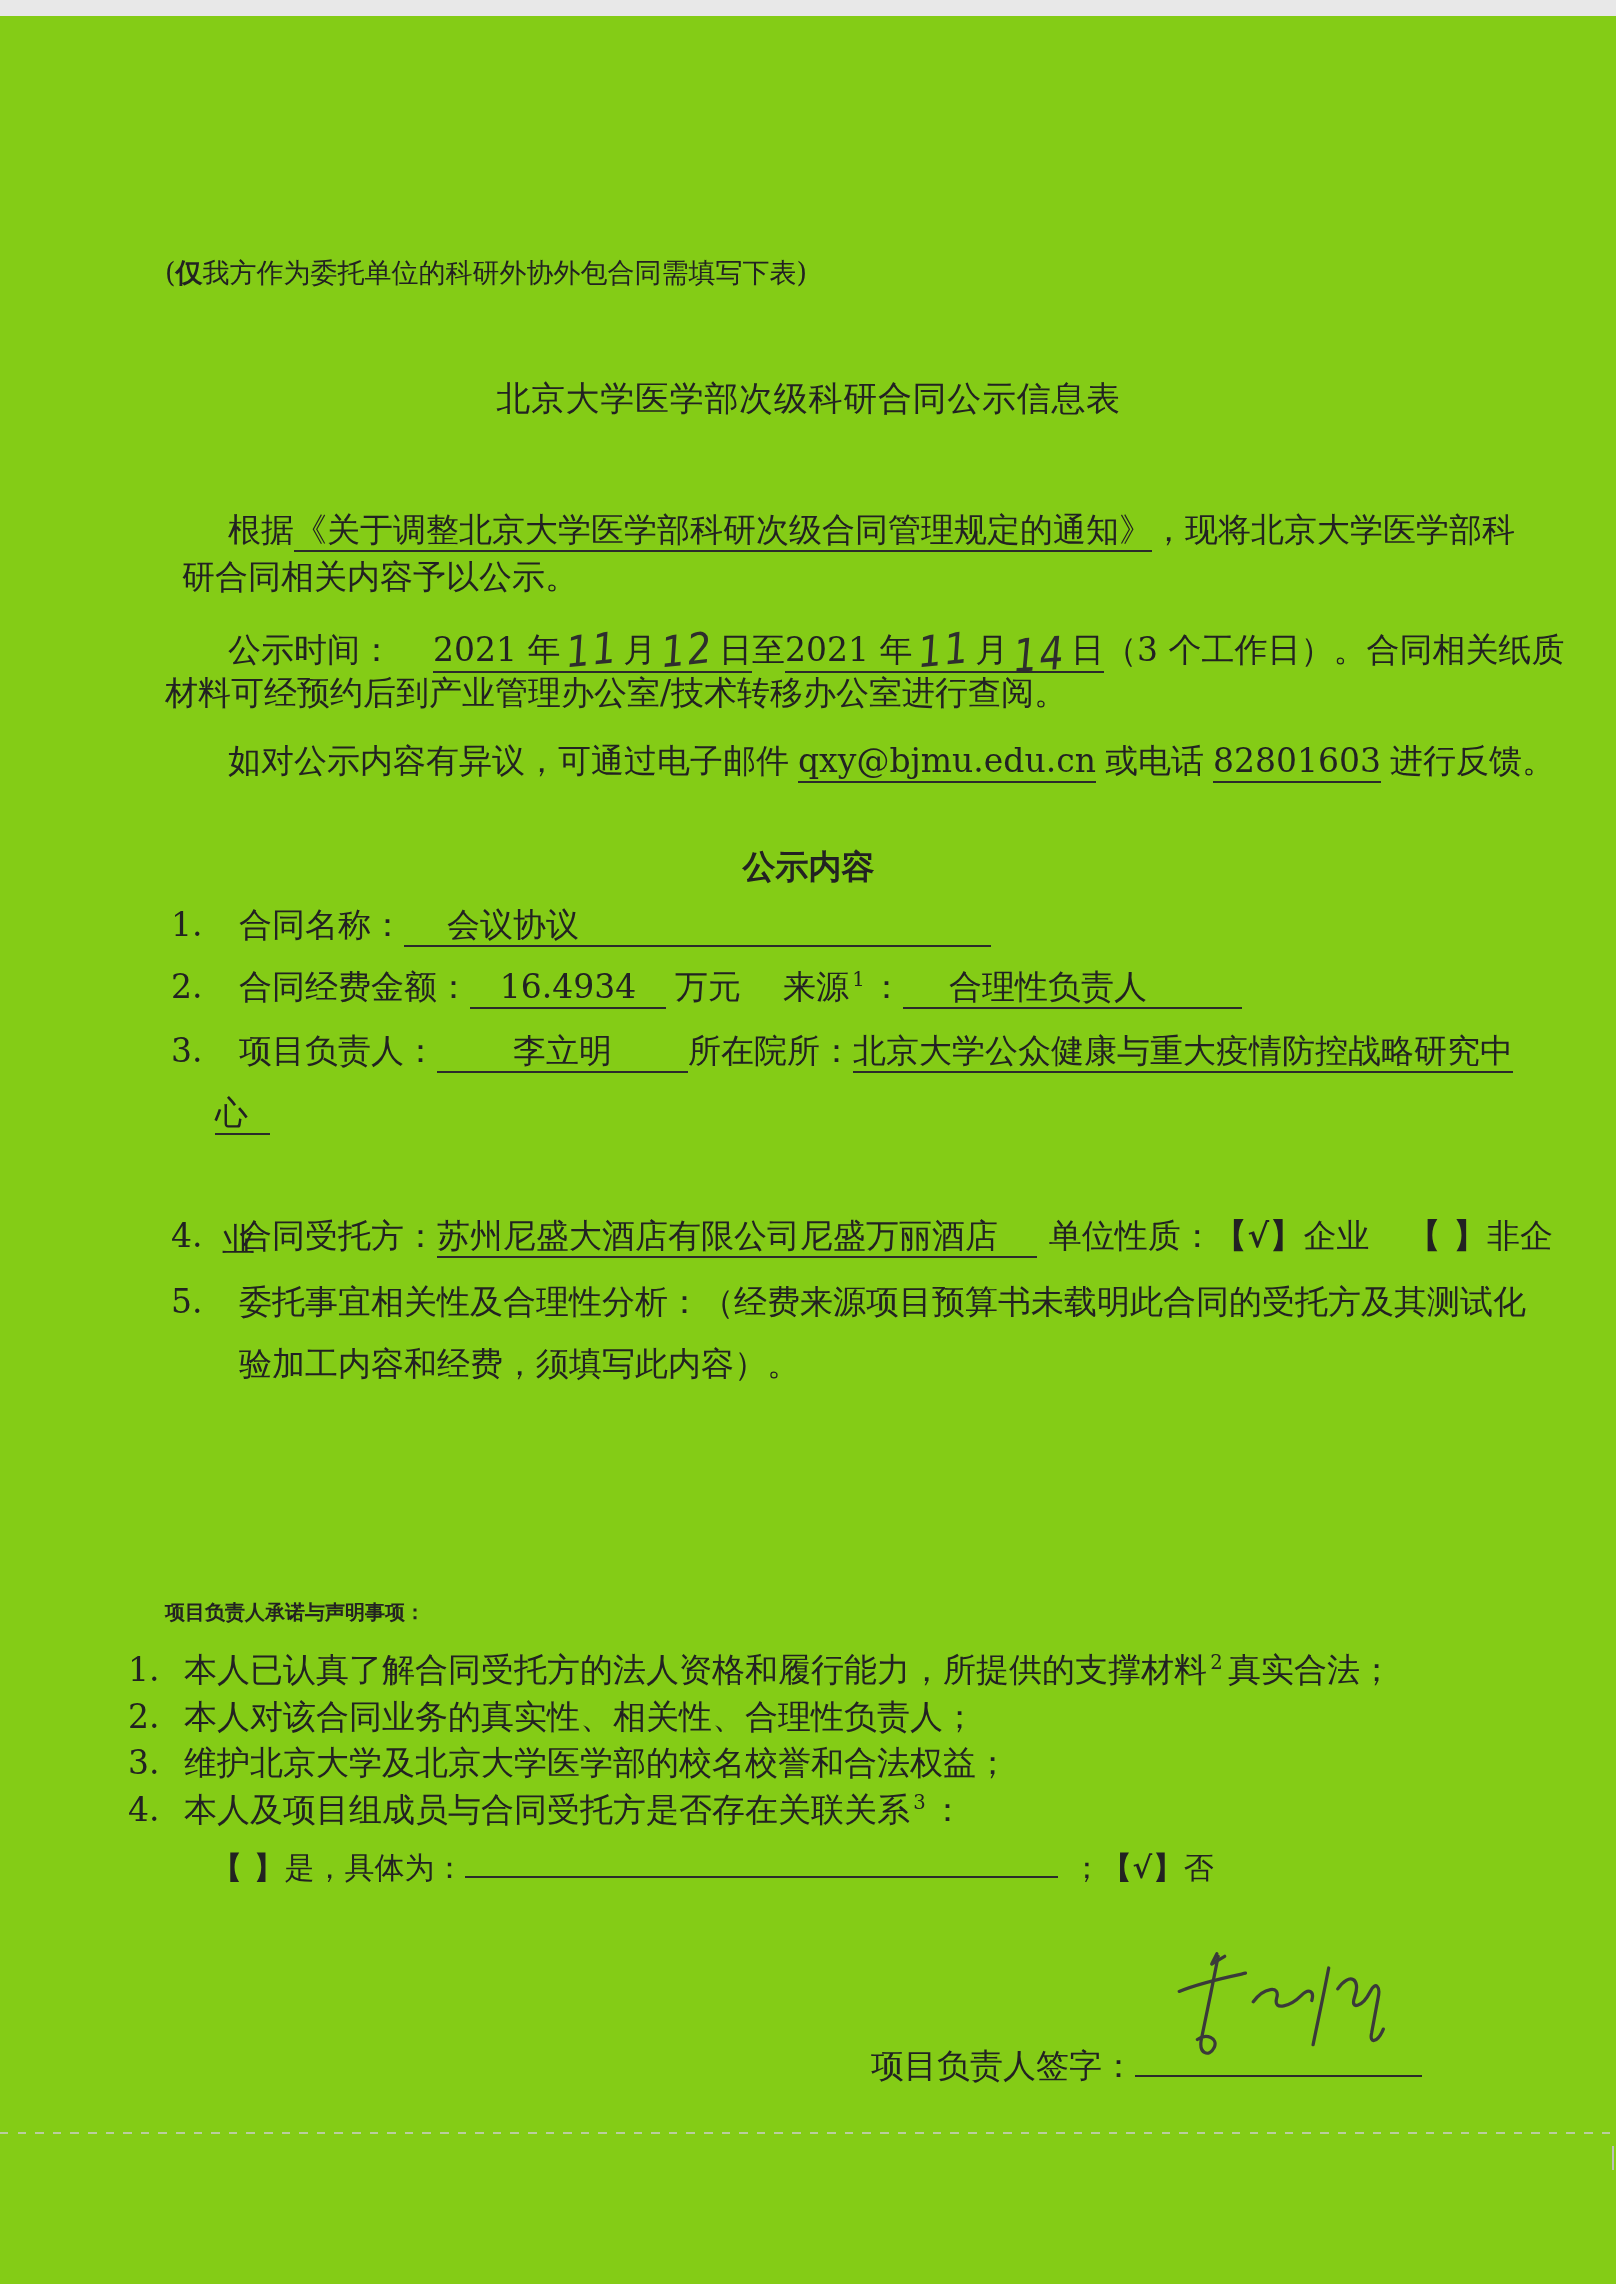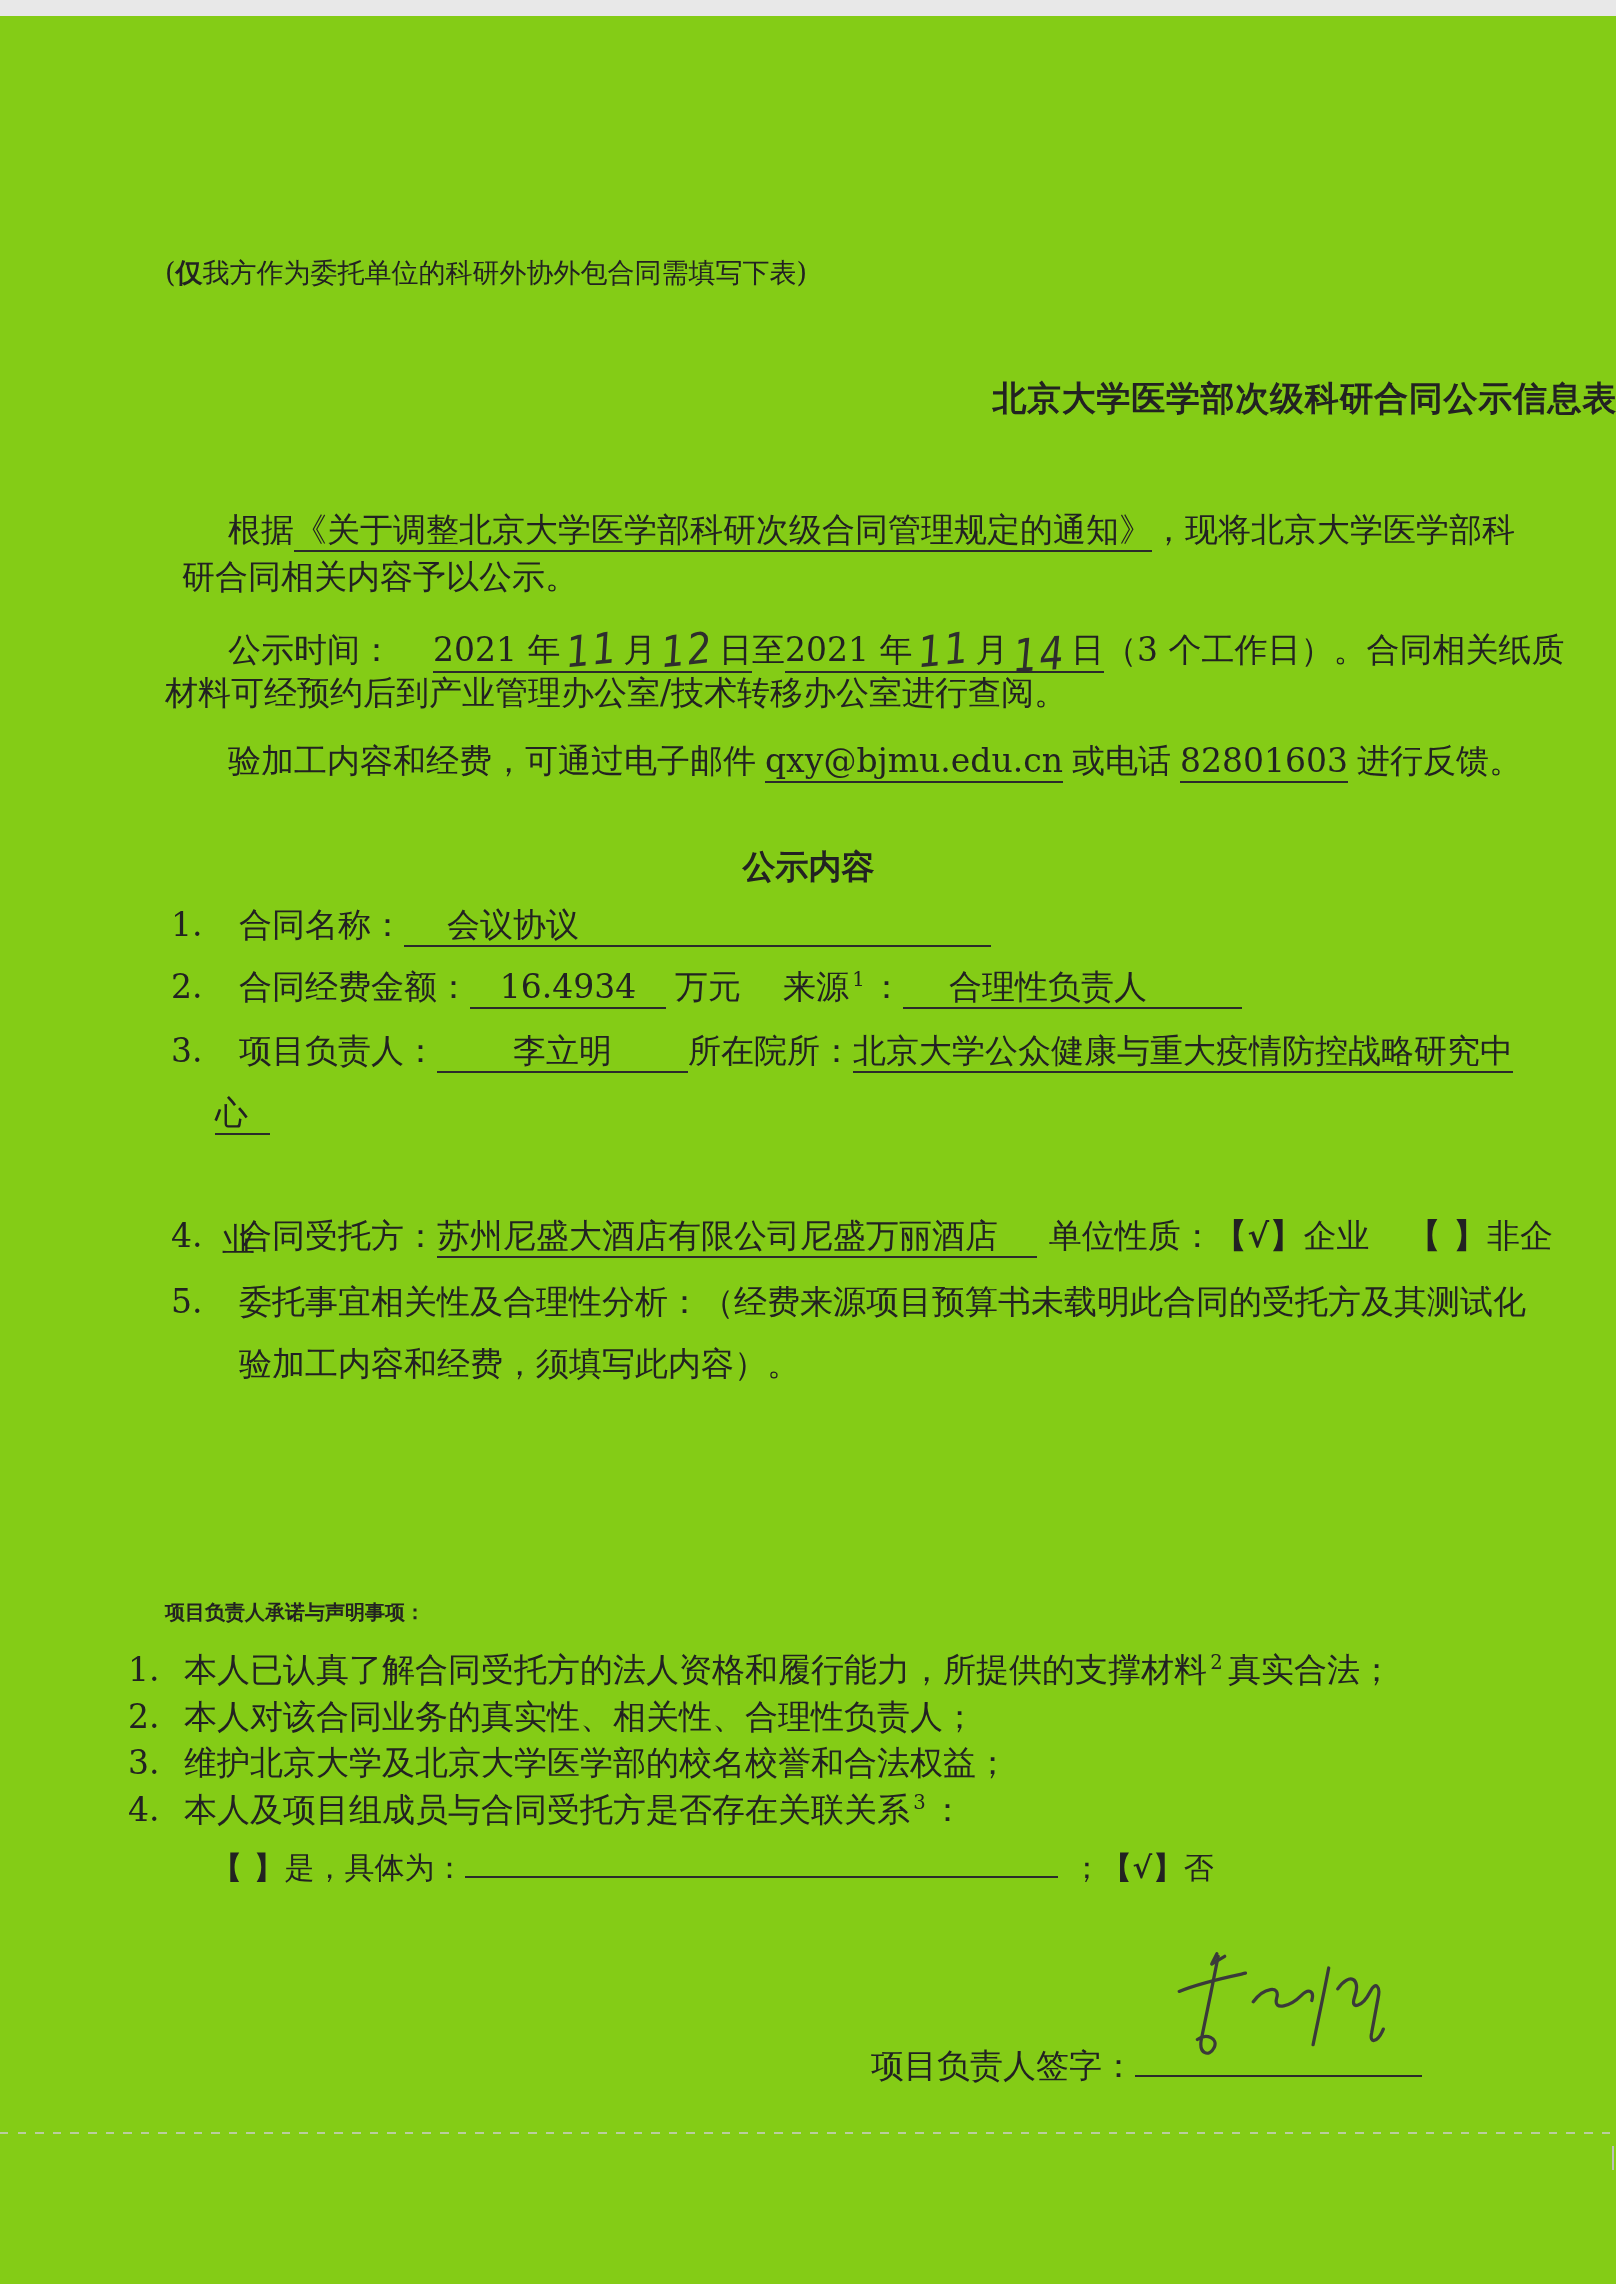--- a/index.html
+++ b/index.html
@@ -23,21 +23,21 @@
     display:inline-block;
     font-family:"DejaVu Sans","Liberation Sans",sans-serif;
     font-style:italic;font-weight:400;
     font-size:38px;letter-spacing:2px;
     transform:rotate(-6deg) scaleY(1.12);
     position:relative;top:2px;margin:0 5.2px;
     color:#2e2e2e;
   }
   .hw.drop{transform:rotate(-4deg) scaleY(1.2) translateY(3.9px);}
   .gap{display:inline-block;}
-  .title-line{left:0;width:100%;text-align:right;font-weight:bold;font-size:34px;letter-spacing:0.7px;}
+  .title-line{left:0;width:100%;text-align:center;font-weight:normal;font-size:34px;letter-spacing:0.7px;}
   .h2-line{left:0;width:100%;text-align:center;font-weight:bold;font-size:33px;}
   .sig-svg{position:absolute;left:1154px;top:1926px;width:248px;height:143px;}
   .artifact{
     position:absolute;left:0;top:2116px;width:1617px;height:2px;
     background:repeating-linear-gradient(90deg,#cdcdcd 0 8.5px,rgba(0,0,0,0) 8.5px 17.6px);
     opacity:.75;
   }
   .edge-mark{position:absolute;right:2.6px;top:2130px;width:2px;height:23.5px;background:#bdbdbd;}
 </style>
 </head>
@@ -48,21 +48,21 @@
   <div class="line" style="top:239px;left:165px;font-size:27px;"><span>(</span><span class="b">仅</span><span>我方作为委托单位的科研外协外包合同需填写下表)</span></div>
 
   <div class="line title-line" style="top:360px;">北京大学医学部次级科研合同公示信息表</div>
 
   <div class="line" style="top:493px;left:228px;"><span>根据</span><span class="u">《关于调整北京大学医学部科研次级合同管理规定的通知》</span><span>，现将北京大学医学部科</span></div>
   <div class="line" style="top:540px;left:182px;">研合同相关内容予以公示。</div>
 
   <div class="line" style="top:609px;left:228px;"><span>公示时间：</span><span class="gap" style="width:40px;"></span><span class="u"><span>2021 年</span><span class="hw">11</span><span>月</span><span class="hw">12</span><span>日</span></span><span>至</span><span class="u"><span>2021 年</span><span class="hw">11</span><span>月</span><span class="hw drop">14</span><span>日</span></span><span>（3 个工作日）。合同相关纸质</span></div>
   <div class="line" style="top:656px;left:165px;">材料可经预约后到产业管理办公室/技术转移办公室进行查阅。</div>
 
-  <div class="line" style="top:724px;left:228px;"><span>验加工内容和经费，可通过电子邮件</span><span class="u" style="margin:0 9px;">qxy@bjmu.edu.cn</span><span>或电话</span><span class="u" style="margin:0 9px;">82801603</span><span>进行反馈。</span></div>
+  <div class="line" style="top:724px;left:228px;"><span>如对公示内容有异议，可通过电子邮件</span><span class="u" style="margin:0 9px;">qxy@bjmu.edu.cn</span><span>或电话</span><span class="u" style="margin:0 9px;">82801603</span><span>进行反馈。</span></div>
 
   <div class="line h2-line" style="top:830px;">公示内容</div>
 
   <div class="line" style="top:888px;left:171px;"><span class="num" style="width:68px;">1.</span><span>合同名称：</span><span class="u" style="width:587px;text-indent:43px;">会议协议</span></div>
 
   <div class="line" style="top:950px;left:171px;"><span class="num" style="width:68px;">2.</span><span>合同经费金额：</span><span class="u ctr" style="width:196px;">16.4934</span><span style="margin-left:9px;">万元</span><span class="gap" style="width:42px;"></span><span>来源</span><sup class="fs">1</sup><span>：</span><span class="u" style="width:339px;text-indent:46px;">合理性负责人</span></div>
 
   <div class="line" style="top:1014px;left:171px;"><span class="num" style="width:68px;">3.</span><span>项目负责人：</span><span class="u ctr" style="width:251px;">李立明</span><span>所在院所：</span><span class="u">北京大学公众健康与重大疫情防控战略研究中</span></div>
   <div class="line" style="top:1076px;left:215px;"><span class="u" style="padding-right:22px;">心</span></div>
 

